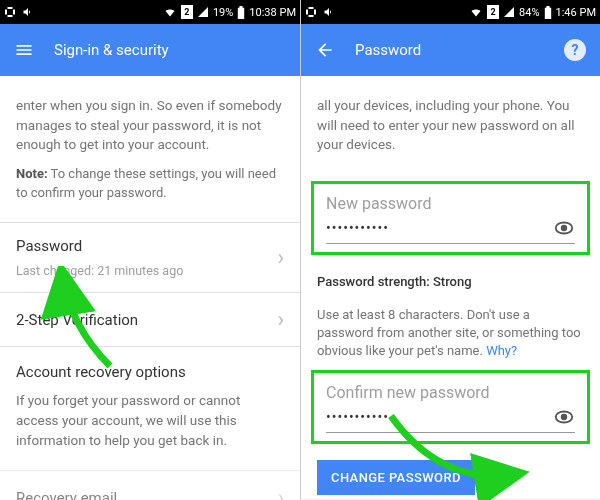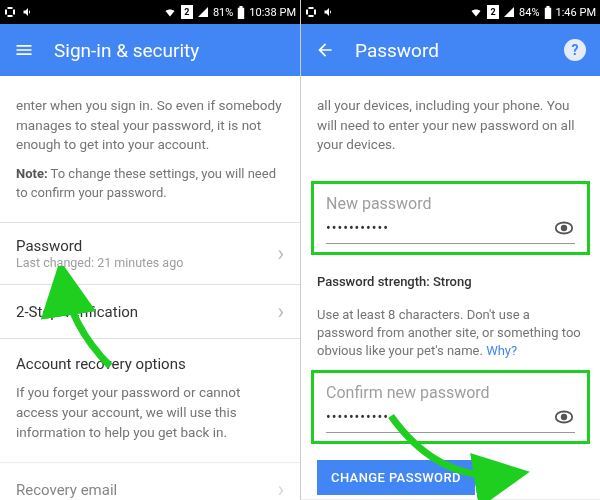--- a/index.html
+++ b/index.html
@@ -3,32 +3,32 @@
 <meta charset="utf-8">
 <style>
 *{margin:0;padding:0;box-sizing:border-box;font-family:Roboto,Arial,sans-serif}
 body{width:600px;height:500px;display:flex;background:#fff}
 .screen{width:300px;height:500px;display:flex;flex-direction:column;position:relative;overflow:hidden}
 .statusbar{height:24px;background:#000;color:#fff;display:flex;align-items:center;font-size:11px;padding:0 4px}
 .sb-left{display:flex;align-items:center;gap:6px}
 .sb-right{margin-left:auto;display:flex;align-items:center;gap:4px}
 .sb-icon{display:inline-flex;align-items:center;justify-content:center}
 .appbar{height:52px;background:#4285F4;color:#fff;display:flex;align-items:center;padding:0 14px;gap:20px}
-.appbar-title{font-size:19px;font-weight:400}
+.appbar-title{font-size:15px;font-weight:400}
 .appbar-help{margin-left:auto;width:22px;height:22px;border-radius:50%;background:rgba(255,255,255,0.85);color:#4285F4;display:flex;align-items:center;justify-content:center;font-size:14px;font-weight:bold}
 .content{flex:1;overflow:hidden;background:#fff;position:relative}
 .pad{padding:20px 16px}
 .body-text{font-size:13.5px;line-height:1.45;color:#757575}
 .note{font-size:13px;line-height:1.45;color:#757575;margin-top:10px}
 .note b{color:#555}
 .list-item{padding:14px 16px;display:flex;align-items:center;justify-content:space-between;border-top:1px solid #e0e0e0}
 .list-item:first-of-type{border-top:1px solid #e0e0e0}
 .li-text{display:flex;flex-direction:column}
 .li-title{font-size:15px;color:#333}
-.li-sub{font-size:12.5px;color:#9e9e9e;margin-top:0}
+.li-sub{font-size:12.5px;color:#9e9e9e;margin-top:8px}
 .chev{color:#bbb;font-size:22px}
 .section-header{font-size:15px;color:#333;padding:16px 16px 10px}
 .field-box{border:3px solid #1fcf1f;margin:6px 10px;padding:10px 12px 8px;position:relative}
 .field-label{font-size:16px;color:#9e9e9e;margin-bottom:4px}
 .field-row{display:flex;align-items:center;border-bottom:1px solid #999;padding-bottom:4px}
 .field-value{flex:1;font-size:14px;letter-spacing:1px;color:#333}
 .eye{color:#666}
 .strength{padding:10px 16px 4px}
 .strength-title{font-size:13px;color:#333;font-weight:500}
 .strength-body{font-size:13px;color:#757575;line-height:1.4;margin-top:16px}
@@ -61,21 +61,21 @@
           <svg width="14" height="12" viewBox="0 0 24 24" fill="#fff">
             <path d="M12 21l9-11c-5-4-13-4-18 0l9 11z"></path>
           </svg>
         </span>
       <span class="sb-icon" style="background:#fff;color:#000;width:12px;height:14px;font-size:9px;font-weight:bold;display:flex;align-items:center;justify-content:center">2</span>
       <span class="sb-icon">
           <svg width="12" height="12" viewBox="0 0 24 24" fill="#fff">
             <path d="M2 22h20V2L2 22z"></path>
           </svg>
         </span>
-      <span>81%</span>
+      <span>19%</span>
       <span class="sb-icon">
           <svg width="8" height="13" viewBox="0 0 10 16" fill="#fff">
             <path d="M3 0h4v2h2v14H1V2h2V0z"></path>
           </svg>
         </span>
       <span>10:38 PM</span>
     </div>
   </div>
   <div class="appbar">
     <span>

